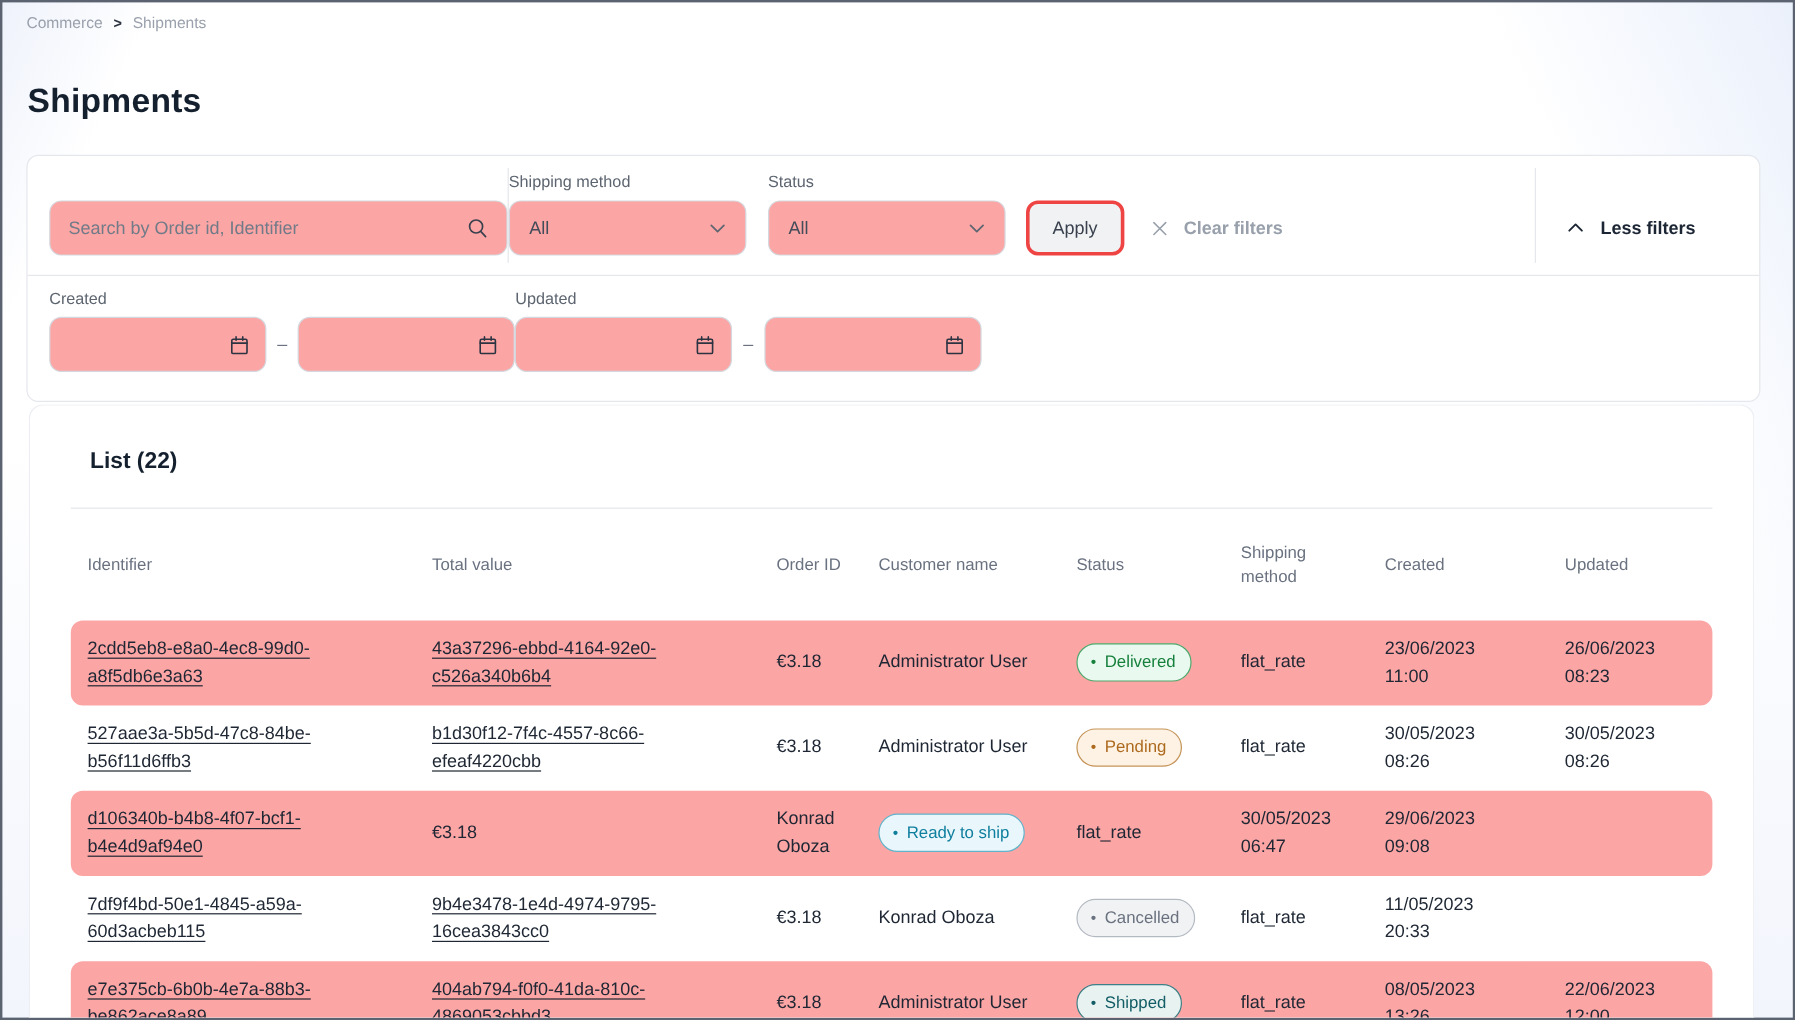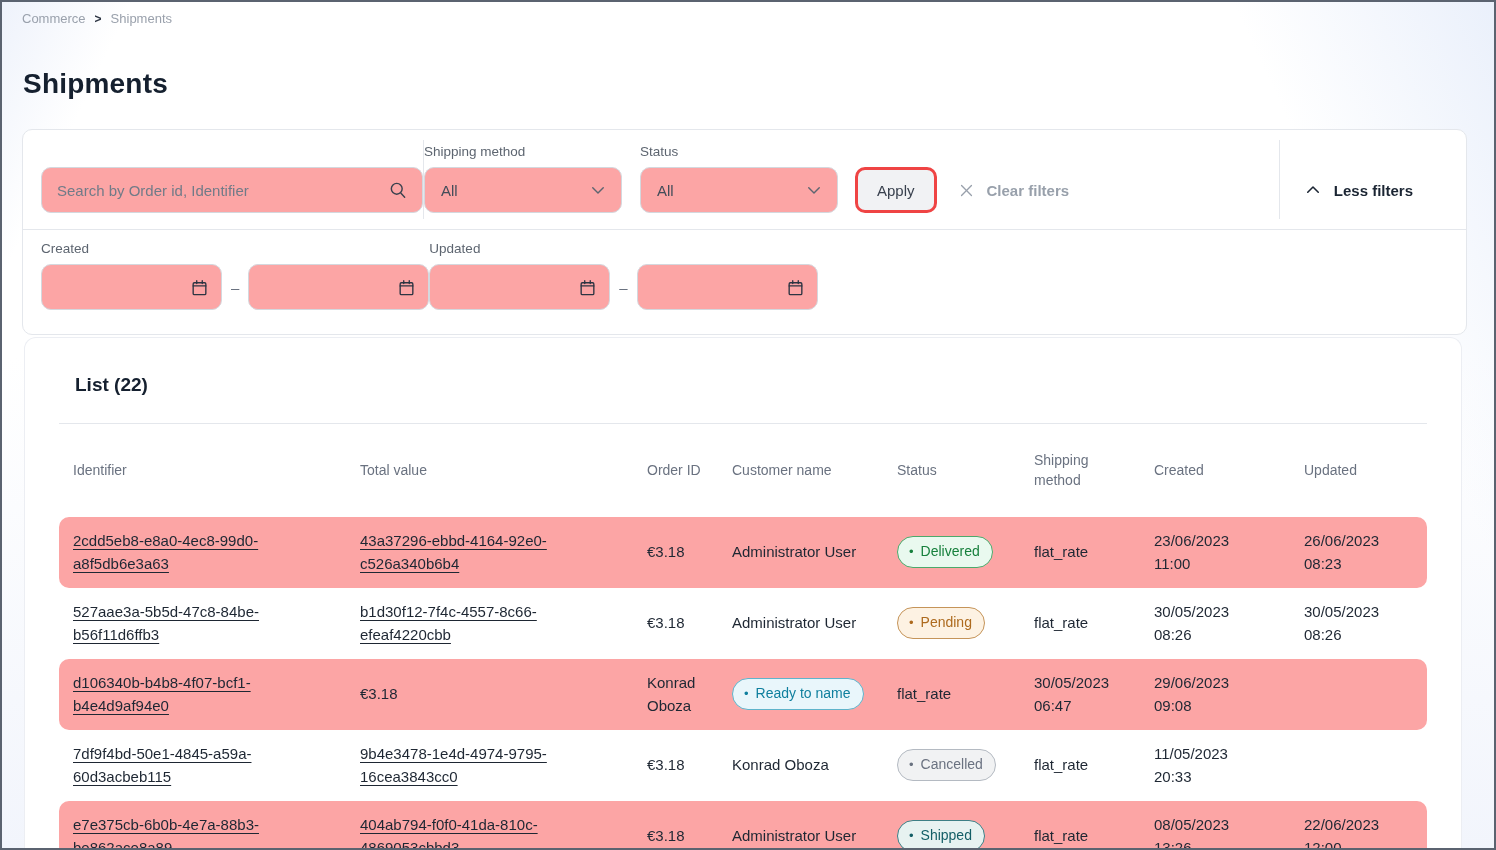--- a/index.html
+++ b/index.html
@@ -305,21 +305,21 @@
   </div>
       <div class="grid trow striped">
     <div class="td">
       <a>d106340b-b4b8-4f07-bcf1-b4e4d9af94e0</a>
     </div>
     <div class="td">€3.18</div>
     <div class="td">Konrad Oboza</div>
     <div class="td">
       <span class="badge" style="color: rgb(15, 127, 158); border-color: rgb(95, 180, 203); background: rgb(233, 246, 251);">
         <span class="dot">•</span>
-        <span>Ready to name</span>
+        <span>Ready to ship</span>
       </span>
     </div>
     <div class="td">flat_rate</div>
     <div class="td">
       <div>30/05/2023</div>
       <div>06:47</div>
     </div>
     <div class="td">
       <div>29/06/2023</div>
       <div>09:08</div>

